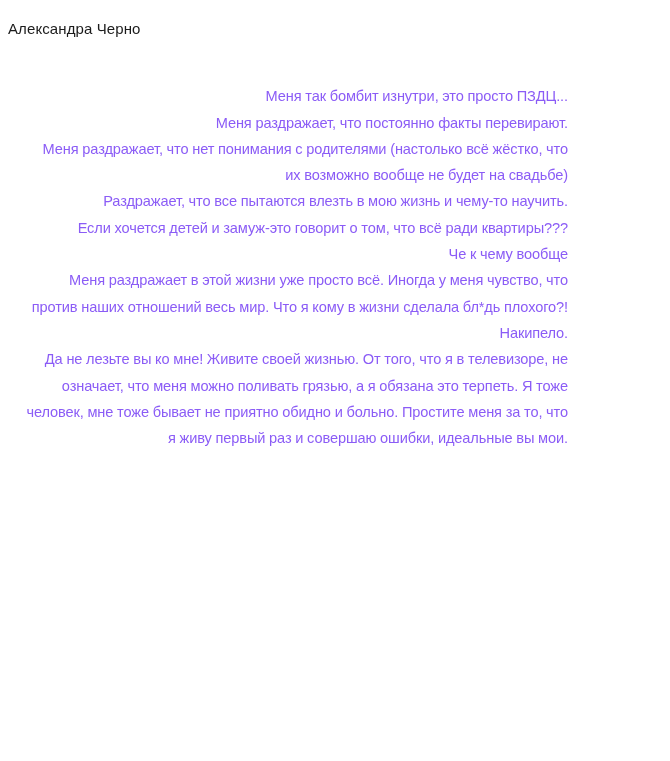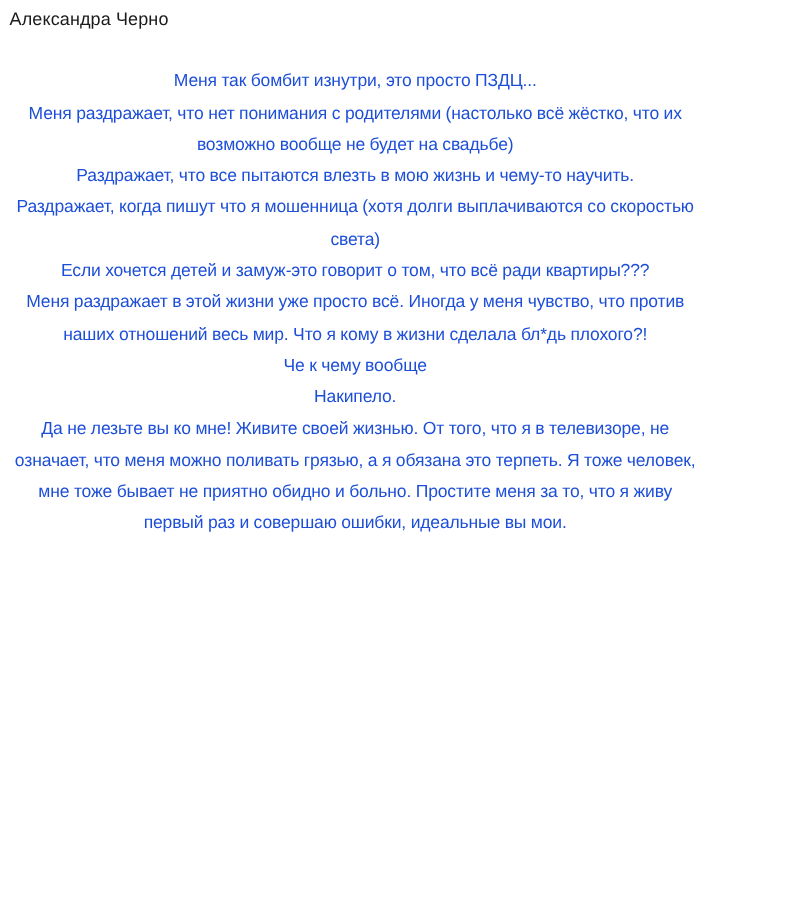--- a/index.html
+++ b/index.html
@@ -12,68 +12,68 @@
     width: 670px;
     height: 761px;
     overflow: hidden;
     font-family: "Liberation Sans", "DejaVu Sans", sans-serif;
     color: #1b1b1b;
     -webkit-font-smoothing: antialiased;
   }
   .page {
     width: 592px;
     box-sizing: border-box;
-    padding: 0 8px;
+    padding: 12px 8px;
   }
   .post-title {
     font-family: "Liberation Sans", "DejaVu Sans", sans-serif;
     font-size: 15px;
     line-height: 26.3px;
     font-weight: 400;
     color: #1b1b1b;
     margin: 0;
     padding-top: 4px;
     letter-spacing: 0.1px;
     white-space: nowrap;
   }
   .spacer-line {
     height: 25px;
   }
   .post-body {
     font-family: "Liberation Sans", "DejaVu Sans", sans-serif;
     font-size: 14.6px;
     line-height: 26.3px;
-    color: #1d4ed8;
-    margin: 0;
+    color: #8b5cf6;
+    margin: 16px;
     padding: 0;
     letter-spacing: -0.12px;
     word-spacing: -0.15px;
-    text-align: center;
+    text-align: right;
   }
   .para {
     margin: 0;
     padding: 0;
     font-size: inherit;
     line-height: inherit;
   }
 </style>
 </head>
 <body>
 
 <div class="page">
 
   <h1 class="post-title">Александра Черно</h1>
 
   <div class="spacer-line"></div>
 
   <div class="post-body">
     <p class="para">Меня так бомбит изнутри, это просто ПЗДЦ...</p>
+    <p class="para">Меня раздражает, что постоянно факты перевирают.</p>
     <p class="para">Меня раздражает, что нет понимания с родителями (настолько всё жёстко, что их возможно вообще не будет на свадьбе)</p>
     <p class="para">Раздражает, что все пытаются влезть в мою жизнь и чему-то научить.</p>
-    <p class="para">Раздражает, когда пишут что я мошенница (хотя долги выплачиваются со скоростью света)</p>
     <p class="para">Если хочется детей и замуж-это говорит о том, что всё ради квартиры???</p>
+    <p class="para">Че к чему вообще</p>
     <p class="para">Меня раздражает в этой жизни уже просто всё. Иногда у меня чувство, что против наших отношений весь мир. Что я кому в жизни сделала бл*дь плохого?!</p>
-    <p class="para">Че к чему вообще</p>
     <p class="para">Накипело.</p>
     <p class="para">Да не лезьте вы ко мне! Живите своей жизнью. От того, что я в телевизоре, не означает, что меня можно поливать грязью, а я обязана это терпеть. Я тоже человек, мне тоже бывает не приятно обидно и больно. Простите меня за то, что я живу первый раз и совершаю ошибки, идеальные вы мои.</p>
   </div>
 
 </div>
 
 </body></html>

